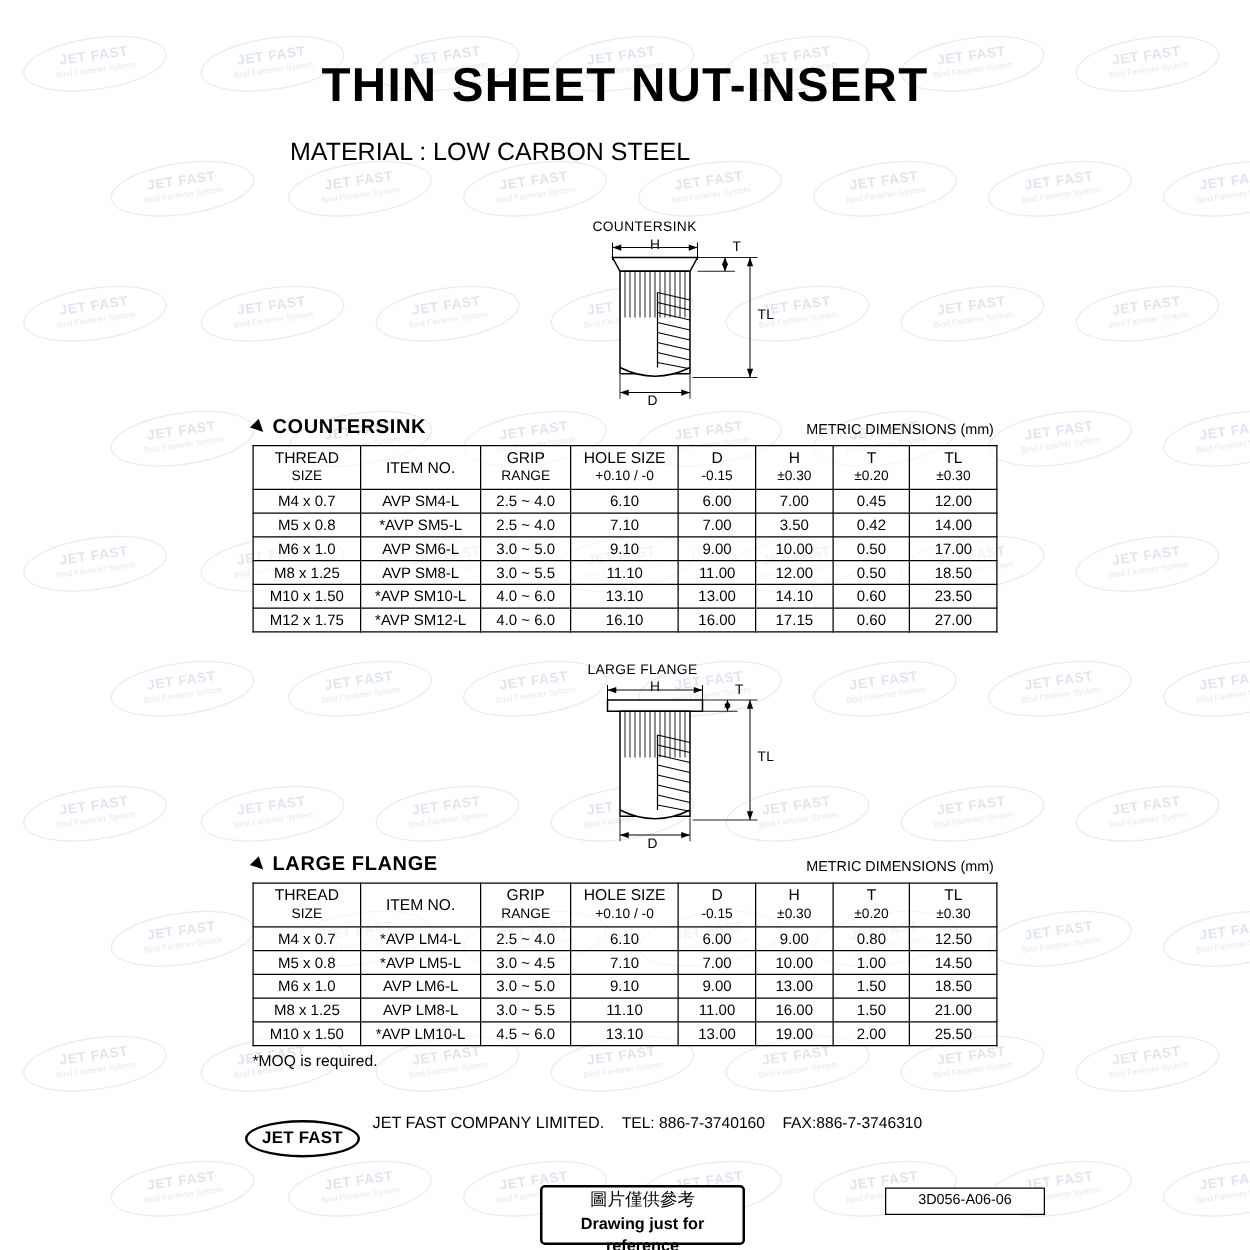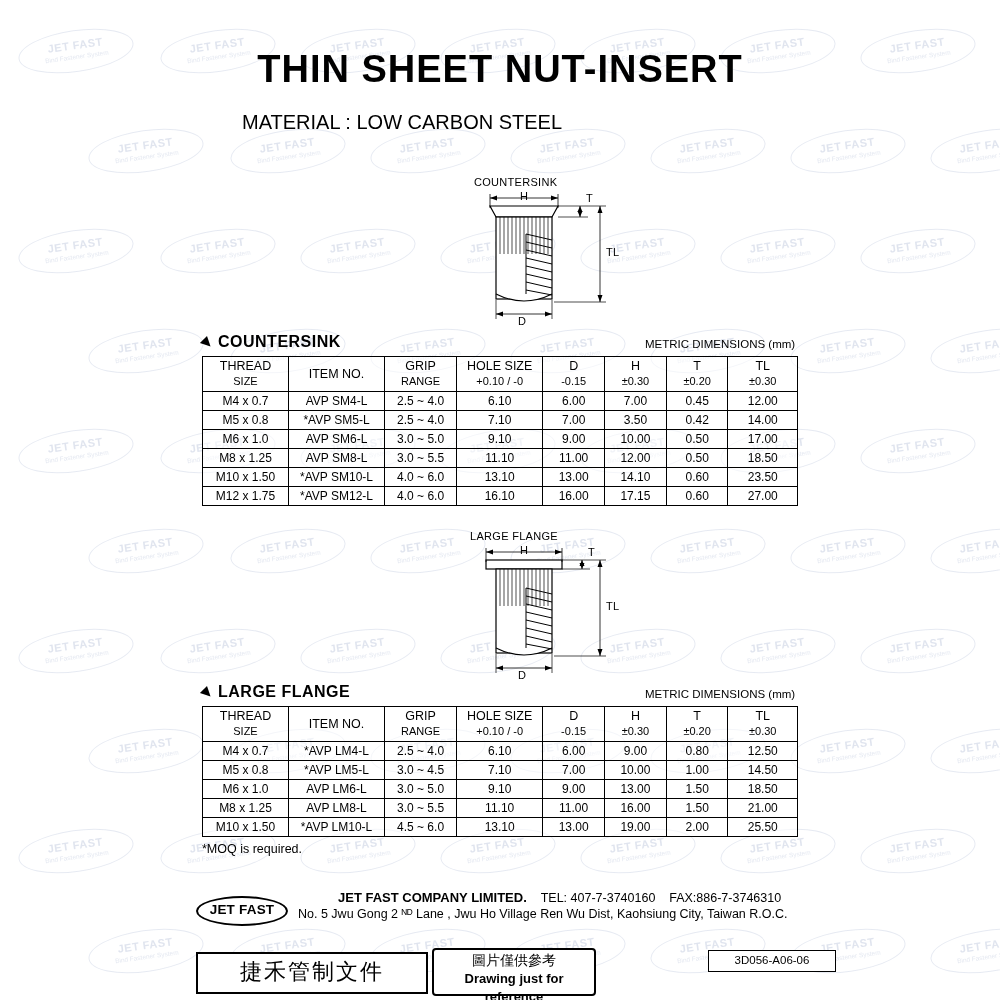--- a/index.html
+++ b/index.html
@@ -52,21 +52,21 @@
 
   
   .main-title{
     position:absolute;left:0;right:0;top:48px;
     text-align:center;
     font-size:38px;
     font-weight:bold;
     letter-spacing:1px;
   }
   .subtitle-block{
-    position:absolute;left:242px;top:108px;
+    position:absolute;left:232px;top:108px;
     font-size:20px;
     line-height:28px;
   }
   .subtitle-row{white-space:nowrap;}
   .series{
     position:absolute;left:645px;top:110px;
     font-size:19px;
     white-space:nowrap;
   }
 
@@ -137,21 +137,21 @@
     text-align:center;
     line-height:24px;
     letter-spacing:.2px;
     background:#fff;
   }
   .company{
     position:absolute;left:298px;top:890px;
     font-size:12.5px;
     line-height:16px;
   }
-  .company .cname{font-weight:bold;font-size:13px;margin-left:40px;}
+  .company .cname{font-weight:normal;font-size:13px;}
   .stamp{
     position:absolute;left:196px;top:952px;
     width:228px;height:38px;
     border:2px solid #000;
     font-size:22px;
     text-align:center;
     line-height:36px;
     letter-spacing:2px;
     font-family:"DejaVu Sans", sans-serif;
     background:#fff;
@@ -874,27 +874,25 @@
           </tr>
         </tbody>
     </table>
 
     <div class="moq" style="left:202px;top:842px;">*MOQ is required.</div>
 
     <div class="jf-logo">JET FAST</div>
     <div class="company">
       <div>
         <span class="cname">JET FAST COMPANY LIMITED.</span>
-        &nbsp;&nbsp;&nbsp;<span>TEL: 407-7-3740160</span>
+        &nbsp;&nbsp;&nbsp;<span>TEL: 886-7-3740160</span>
         &nbsp;&nbsp;&nbsp;<span>FAX:886-7-3746310</span>
       </div>
-      <div>No. 5 Jwu Gong 2 ᴺᴰ Lane , Jwu Ho Village Ren Wu Dist, Kaohsiung City, Taiwan R.O.C.</div>
     </div>
 
-    <div class="stamp">捷禾管制文件</div>
 
     <div class="ref-box">
       <div class="cn">圖片僅供參考</div>
       <div class="en">Drawing just  for  reference</div>
     </div>
 
     <div class="doc-code">3D056-A06-06</div>
 
   </div>
 </div>

